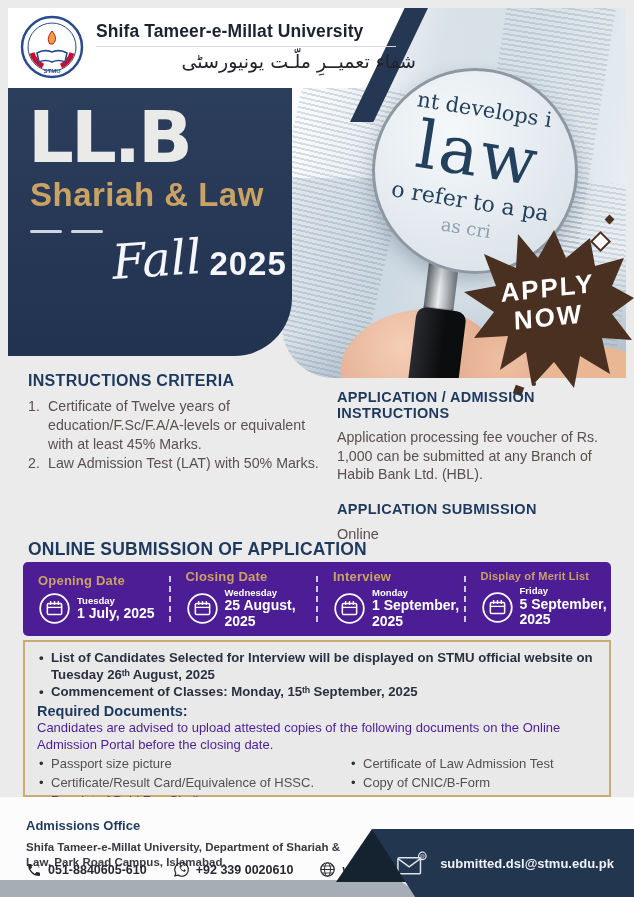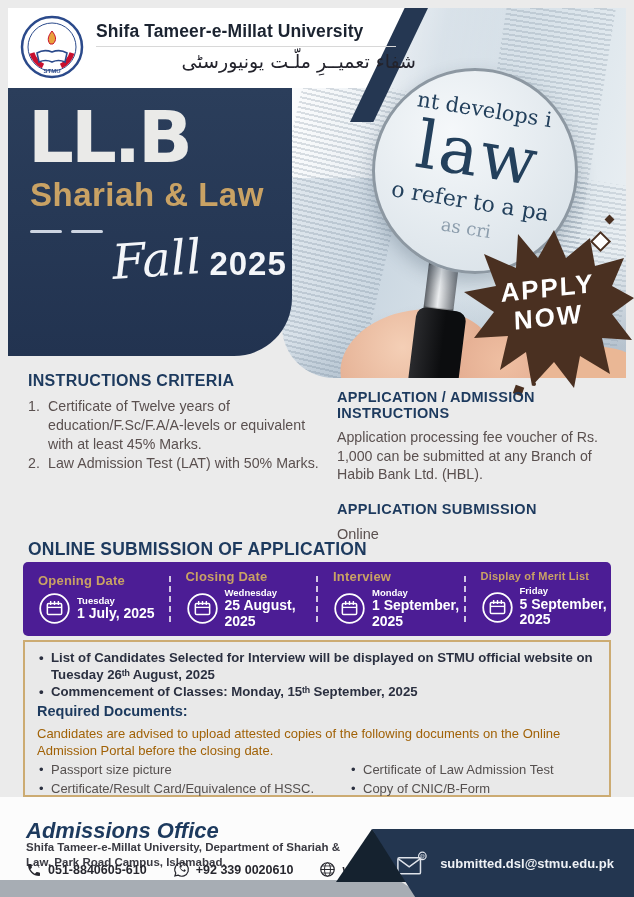--- a/index.html
+++ b/index.html
@@ -100,32 +100,32 @@
   .d-day{font-size:9.5px;font-weight:800;color:#fff;line-height:1.1;}
   .d-date{font-size:14px;font-weight:800;color:#fff;line-height:1.1;max-width:94px;}
   .sep{width:0;height:46px;border-left:2px dashed rgba(255,255,255,.75);flex:none;}
 
   
   .notes{left:23px;top:640px;width:560px;height:139px;border:2px solid #ccab72;background:#e9e9e9;
          padding:7px 12px;font-size:13px;}
   .n-bullet{position:relative;padding-left:14px;font-weight:700;color:#2b3040;line-height:1.3;font-size:13.2px;}
   .n-bullet::before{content:"•";position:absolute;left:2px;}
   .req-title{margin-top:3px;font-size:14.5px;font-weight:800;color:#1d3a5e;}
-  .req-intro{margin-top:7px;color:#a16207;line-height:1.26;}
+  .req-intro{margin-top:1px;color:#4c1d95;line-height:1.26;}
   .doc-cols{display:flex;margin-top:2px;}
   .doc-cols ul{list-style:none;margin:0;padding:0;}
   .doc-cols .dl{width:312px;}
   .doc-cols .dr{width:240px;}
   .doc-cols li{position:relative;padding-left:14px;color:#55504f;line-height:1.42;}
   .doc-cols li::before{content:"•";position:absolute;left:2px;color:#2b3040;}
 
   
   .white-bottom{left:0;top:797px;width:634px;height:84px;background:#fcfcfc;}
   .f-info{left:26px;top:799px;font-size:14.5px;font-weight:800;color:#203a5a;}
-  .f-office{left:26px;top:818px;font-size:22px;font-weight:800;color:#1d3a5e;font-style:italic;}
+  .f-office{left:26px;top:818px;font-size:13px;font-weight:800;color:#1d3a5e;}
   .f-address{left:26px;top:840px;width:320px;font-size:11.5px;font-weight:700;color:#3a3a42;line-height:1.3;}
   .f-contacts{left:26px;top:861px;display:flex;gap:26px;align-items:center;}
   .c-item{display:flex;align-items:center;gap:6px;font-size:12.5px;font-weight:700;color:#27272e;}
   .gray-bar{left:0;top:880px;width:424px;height:17px;background:#a7adb4;clip-path:polygon(0 0,94% 0,100% 100%,0 100%);}
   .dark-tri{left:330px;top:829px;width:120px;height:53px;background:#15222f;
          clip-path:polygon(35% 0,5% 100%,72% 100%);}
   .mail-banner{left:330px;top:829px;width:304px;height:68px;background:#233650;
          clip-path:polygon(13.8% 0,100% 0,100% 100%,28% 100%);
          display:flex;align-items:center;justify-content:center;gap:12px;padding-left:46px;box-sizing:border-box;}
   .mail-txt{font-size:13px;font-weight:700;color:#eef1f5;}

